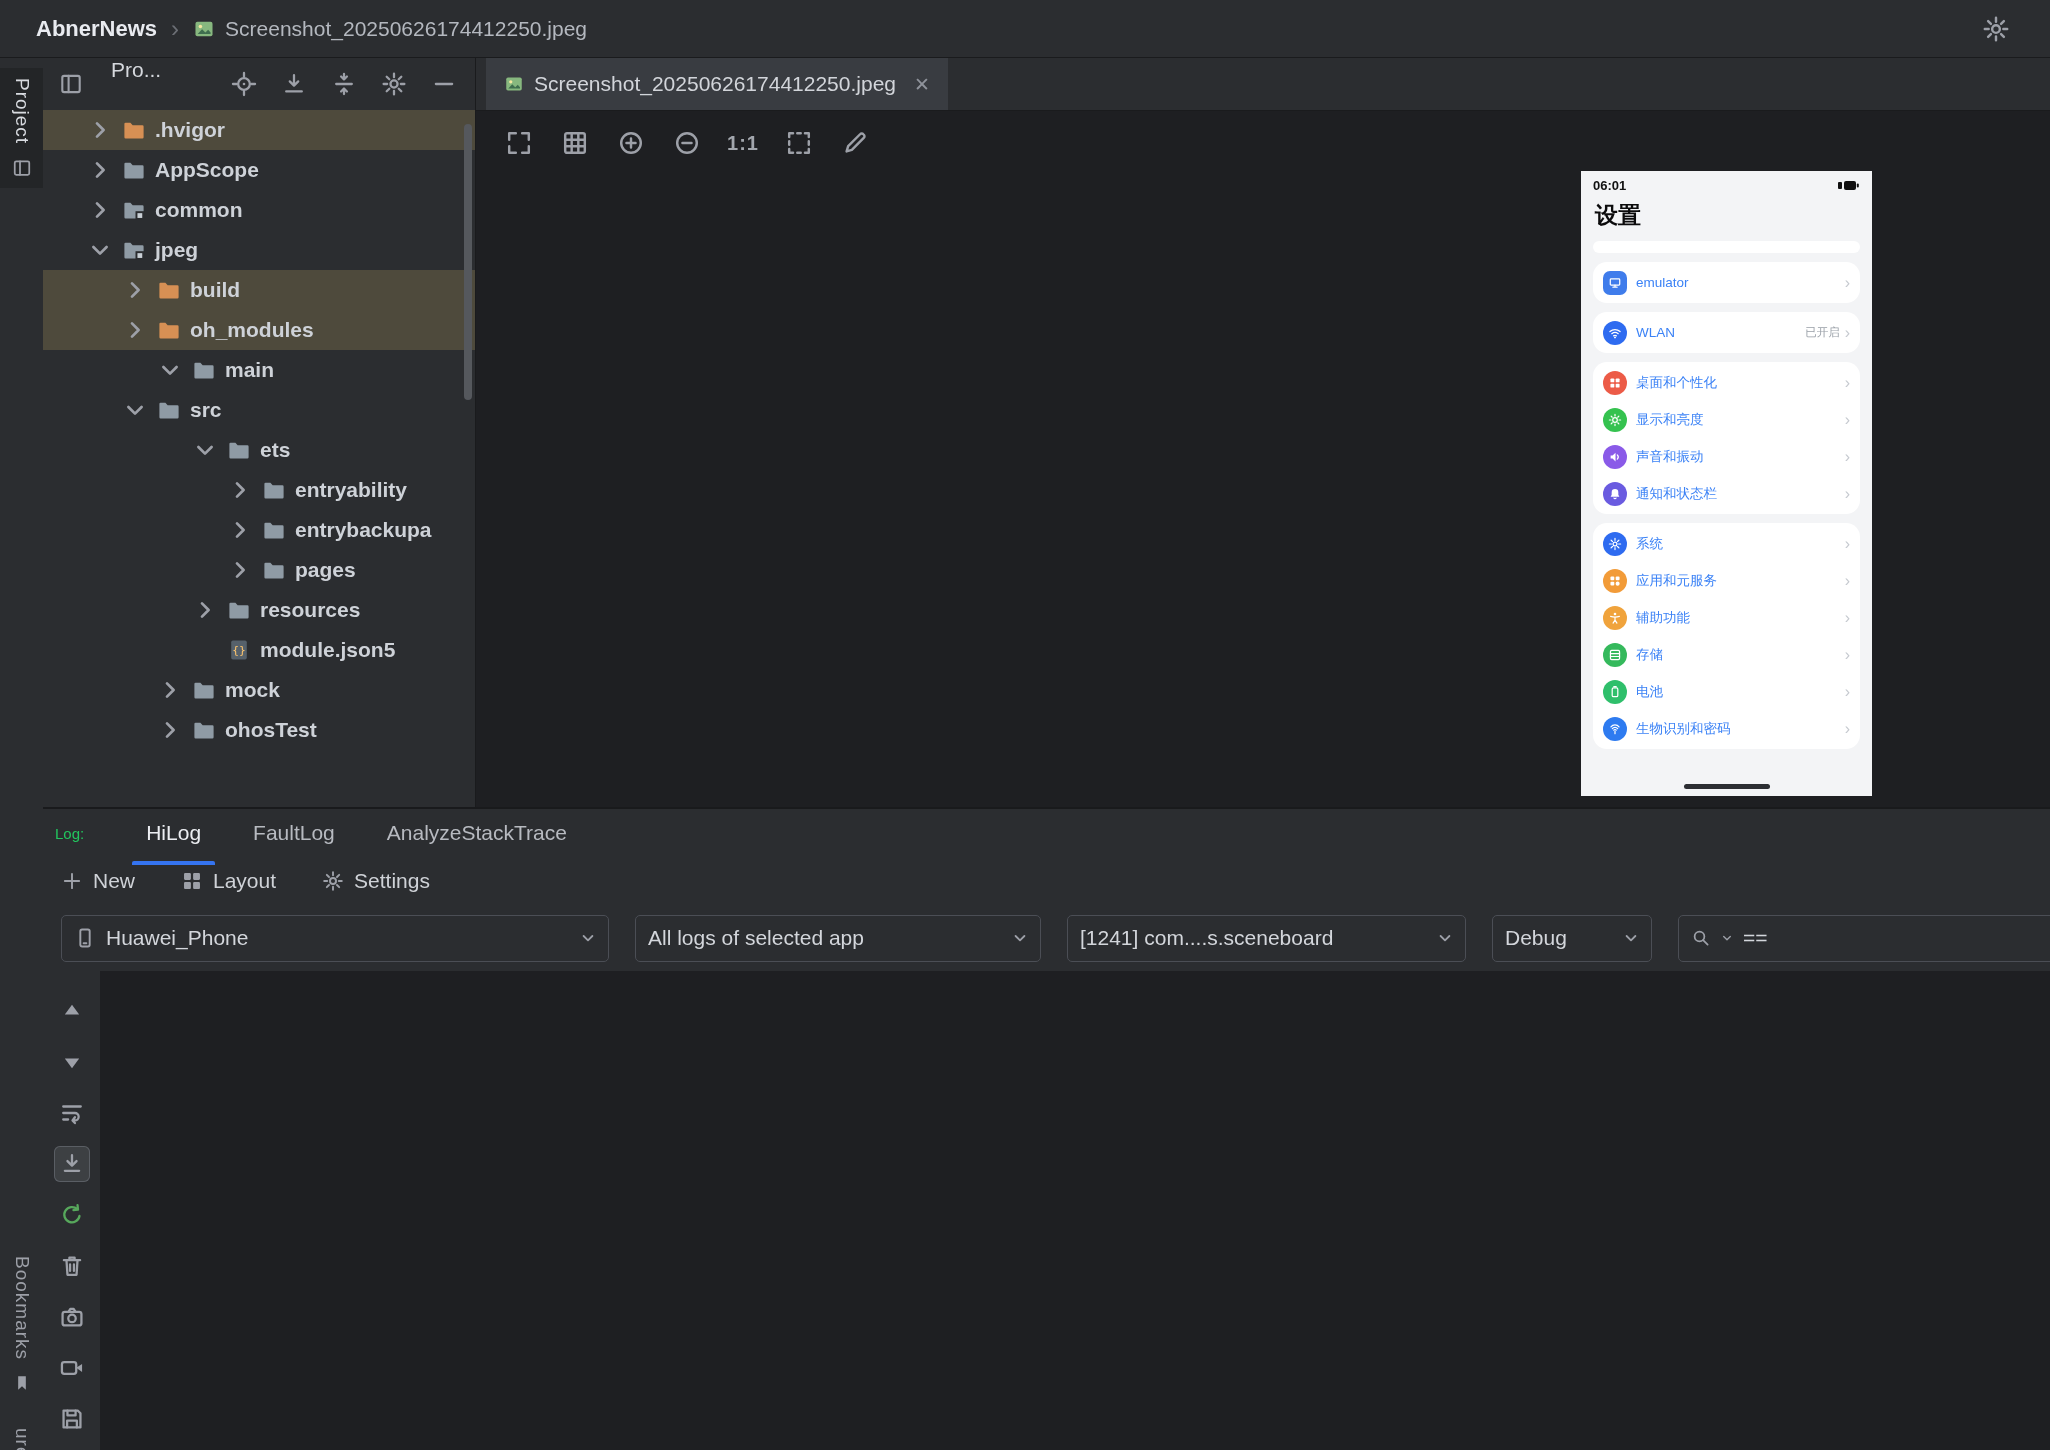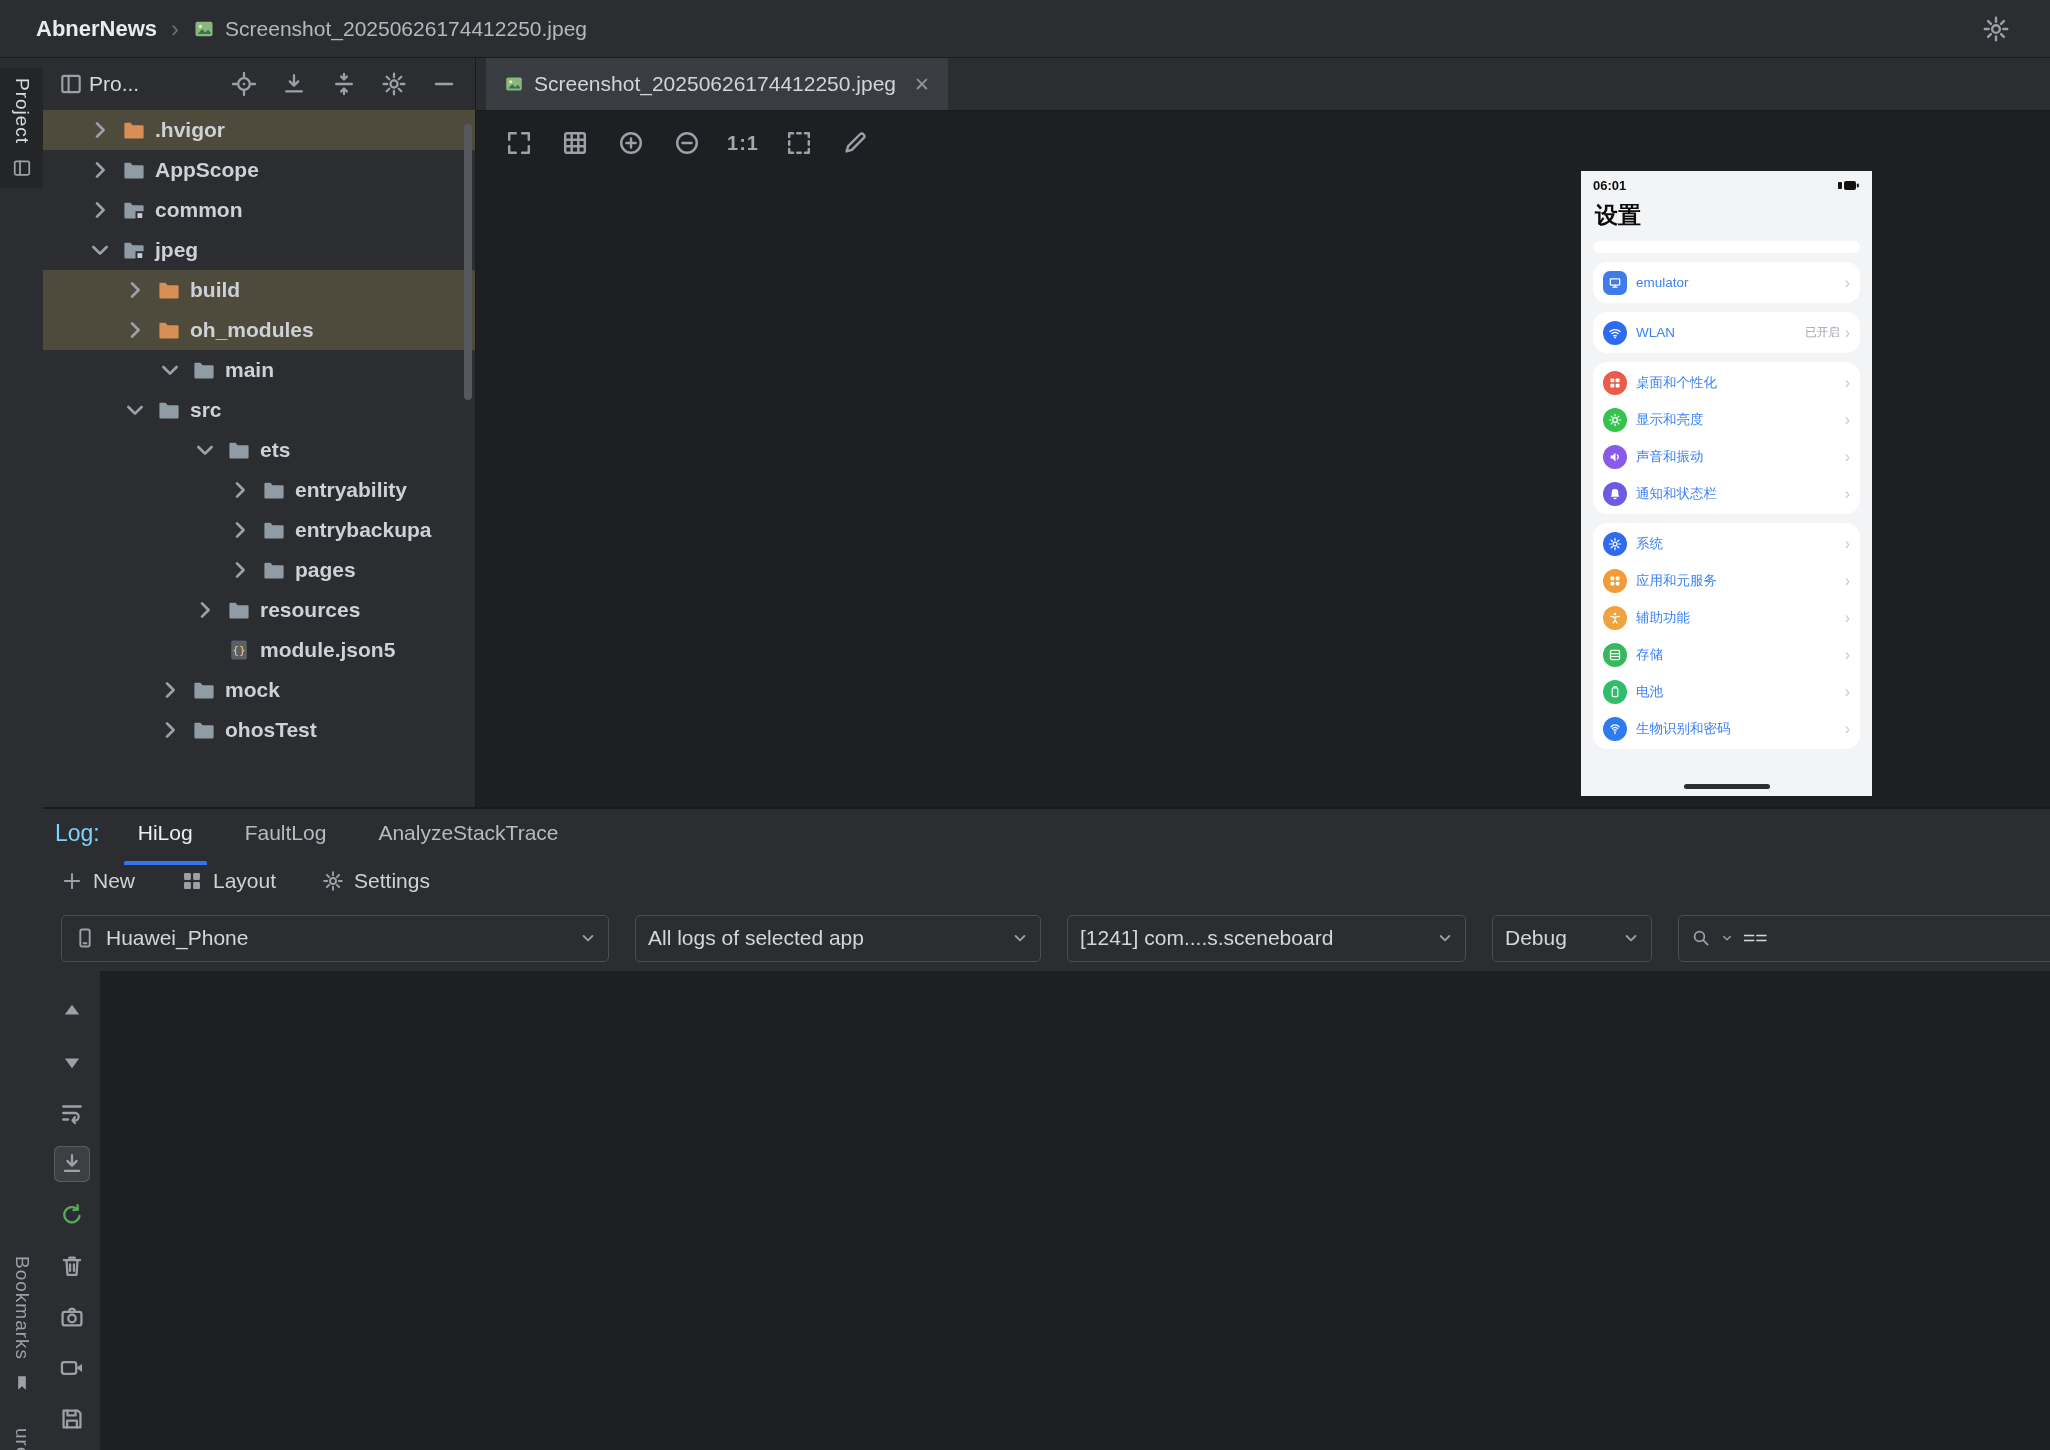--- a/index.html
+++ b/index.html
@@ -27,21 +27,21 @@
   .strip-item{position:absolute;left:0;width:43px;display:flex;flex-direction:column;
     align-items:center;gap:14px;}
   .strip-project{top:10px;padding:10px 0;background:#232527;}
   .strip-project .vtext{color:#d8dbe0;}
   .strip-bookmarks{bottom:58px;}
   .strip-structure{bottom:-8px;}
 
   
   .project-panel{position:absolute;left:43px;top:58px;width:433px;height:749px;
     background:#2b2d30;border-right:1px solid #1a1b1d;box-sizing:border-box;overflow:hidden;}
-  .panel-header{height:52px;display:flex;align-items:center;gap:6px;padding:0 18px 0 16px;}
+  .panel-header{height:52px;display:flex;gap:28px;padding:0 18px 0 16px;}
   .panel-title{font-size:21px;color:#d6d9de;}
   .panel-actions{margin-left:auto;display:flex;align-items:center;gap:24px;}
   .tree{position:absolute;top:52px;left:0;right:0;bottom:0;overflow:hidden;}
   .tree-row{height:40px;display:flex;align-items:center;box-sizing:border-box;white-space:nowrap;}
   .tree-row.selected{background:#4e4a3c;}
   .chev{width:26px;height:26px;flex:0 0 26px;margin-right:8px;display:flex;align-items:center;justify-content:center;}
   .titem-icon{width:26px;flex:0 0 26px;margin-right:8px;display:flex;align-items:center;justify-content:center;}
   .tree-label{font-size:21px;font-weight:600;color:#ced2d8;}
   .tree-scrollbar{position:absolute;right:3px;top:66px;width:8px;height:276px;background:#55585d;border-radius:4px;}
 
@@ -71,21 +71,21 @@
   .ph-right{margin-left:auto;display:flex;align-items:center;gap:5px;}
   .ph-value{font-size:11.5px;color:#9aa0a8;}
   .ph-chevron{color:#c6cad0;font-size:16px;line-height:1;}
   .ph-home{position:absolute;bottom:7px;left:50%;transform:translateX(-50%);
     width:86px;height:5px;border-radius:3px;background:#2c2e33;}
 
   
   .log-panel{position:absolute;left:43px;top:807px;right:0;bottom:0;background:#2b2d30;
     border-top:2px solid #191a1c;box-sizing:border-box;overflow:hidden;}
   .log-tabs{height:48px;display:flex;align-items:center;padding-left:12px;}
-  .log-label{font-size:23px;color:#7dd3fc;margin-right:16px;}
+  .log-label{font-size:15px;color:#22c55e;margin-right:40px;}
   .log-tab{font-size:21px;color:#b7bac0;height:64px;display:flex;align-items:center;
     padding:0 22px;position:relative;margin-right:8px;}
   .log-tab.active{color:#eceef2;}
   .log-tab.active::after{content:'';position:absolute;left:8px;right:8px;bottom:0;height:4px;
     background:#3574f0;border-radius:2px 2px 0 0;}
   .log-actions{height:48px;display:flex;align-items:center;gap:46px;padding-left:18px;}
   .log-action{display:flex;align-items:center;gap:10px;font-size:21px;color:#cfd2d7;}
   .log-filters{height:66px;display:flex;align-items:center;gap:26px;padding-left:18px;}
   .dropdown{height:47px;flex:0 0 auto;box-sizing:border-box;border:1px solid #4b4e55;border-radius:5px;
     background:#2b2d30;display:flex;align-items:center;gap:10px;padding:0 12px;}

